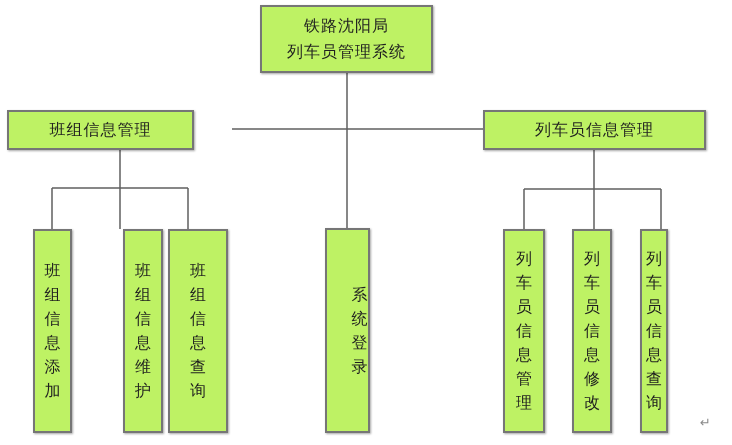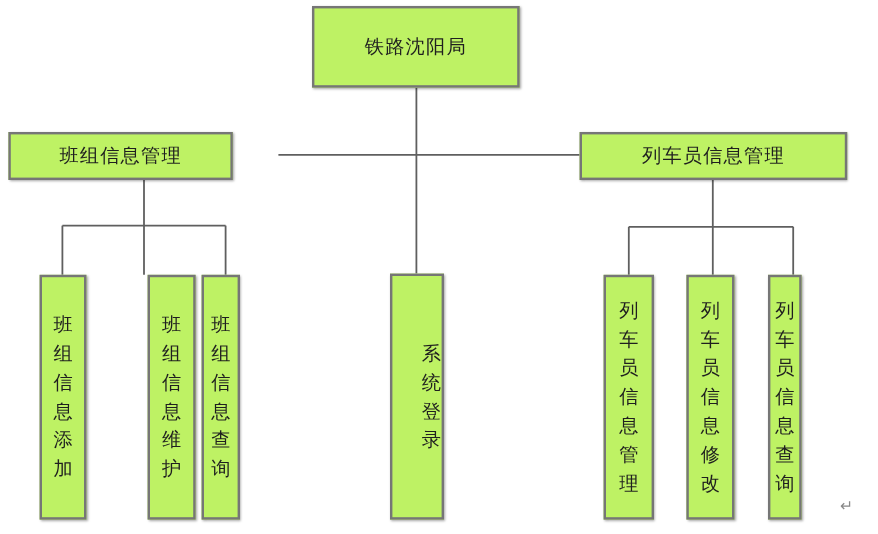--- a/index.html
+++ b/index.html
@@ -33,21 +33,21 @@
     line-height:24px;
     word-break:break-all;
     text-align:center;
   }
   
   .n-root   {left:260px;top:5px;  width:173px;height:68px;}
   .n-lbr    {left:7px;  top:110px;width:187px;height:40px;}
   .n-rbr    {left:483px;top:110px;width:223px;height:40px;}
   .n-l1     {left:33px; top:229px;width:39px; height:204px;}
   .n-l2     {left:100px;top:229px;width:40px; height:204px;margin-left:23px;}
-  .n-l3     {left:168px;top:229px;width:32px; height:204px;}
+  .n-l3     {left:168px;top:229px;width:60px; height:204px;}
   .n-mid    {left:325px;top:228px;width:45px; height:205px;justify-content:flex-end;}
   .n-r1     {left:503px;top:229px;width:42px; height:204px;}
   .n-r2     {left:572px;top:229px;width:40px; height:204px;}
   .n-r3     {left:640px;top:229px;width:28px; height:204px;}
   .para-mark{
     position:absolute;left:700px;top:415px;
     font-size:13px;color:#8a8a8a;z-index:1;
     font-family:"DejaVu Sans","Liberation Sans",sans-serif;
   }
 </style>
@@ -73,20 +73,21 @@
 
       <line x1="524" y1="189" x2="661" y2="189"></line>
       <line x1="524" y1="189" x2="524" y2="229"></line>
       <line x1="661" y1="189" x2="661" y2="229"></line>
     </g>
   </svg>
 
   <div class="node n-root">
     <div>
       <span class="title-line">铁路沈阳局</span>
+      <span class="title-line">列车员管理系统</span>
     </div>
   </div>
 
   <div class="node n-lbr">
     <span class="hlabel">班组信息管理</span>
   </div>
   <div class="node n-l1">
     <span class="vlabel">班组信息添加</span>
   </div>
 

